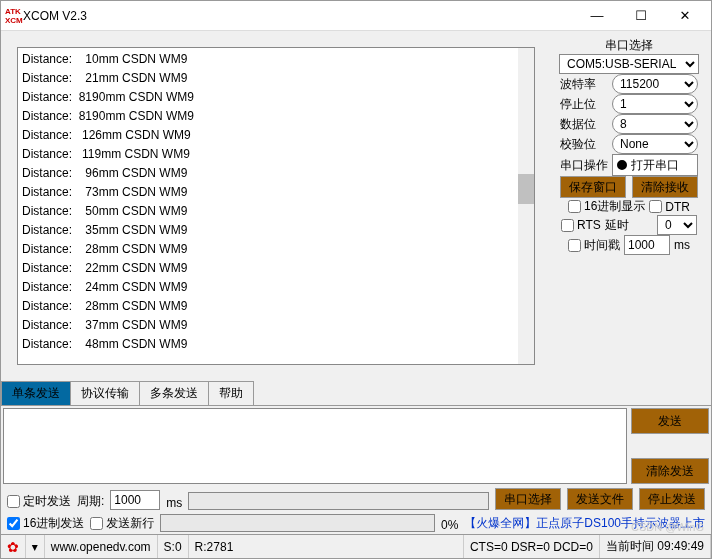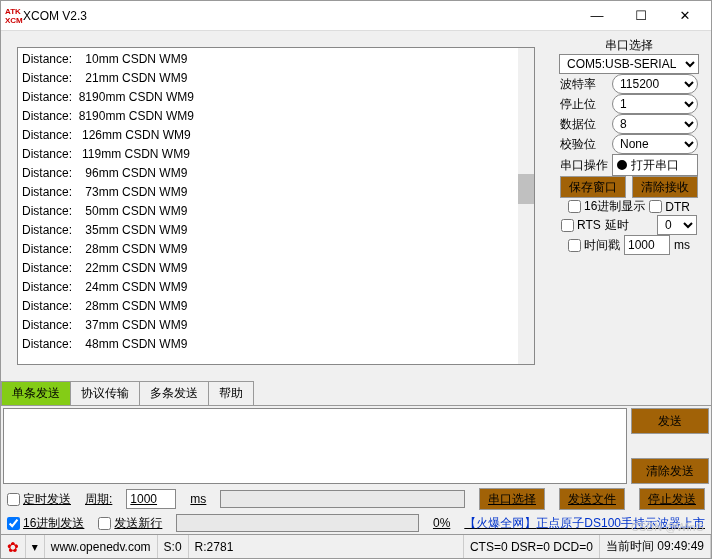--- a/index.html
+++ b/index.html
@@ -21,26 +21,26 @@
 .sel-wide { width: 140px; }
 .sel-narrow { width: 86px; border-radius: 10px; }
 .btn { background: #a16207; border: 1px solid #999; height: 22px; padding: 4px 8px; cursor: pointer; display: inline-flex; align-items: center; justify-content: center; }
 .openbtn { width: 86px; height: 22px; background: #fff; border: 1px solid #888; display: flex; align-items: center; gap: 4px; padding: 0 4px; cursor: pointer; }
 .dot { width: 10px; height: 10px; border-radius: 50%; border: 2px solid #000; background: #000; }
 .btnrow { display: flex; gap: 6px; }
 .btnrow .btn { flex: 1; }
 .chk { display: flex; align-items: center; gap: 3px; }
 .tabs { display: flex; border-bottom: 1px solid #999; background: #f0f0f0; }
 .tab { padding: 3px 10px; border: 1px solid #999; border-bottom: none; background: #f0f0f0; cursor: pointer; margin-right: -1px; }
-.tab.active { background: #84cc16; }
+.tab.active { background: #0369a1; }
 .sendarea { display: flex; padding: 2px; gap: 4px; height: 80px; }
 .sendtext { flex: 1; border: 1px solid #888; background: #fff; }
 .sendbtns { width: 78px; display: flex; flex-direction: column; gap: 4px; }
 .sendbtns .btn { height: 26px; }
-.optrow { display: flex; align-items: center; gap: 14px; padding: 2px 6px; text-decoration: underline; }
+.optrow { display: flex; align-items: flex-end; gap: 6px; padding: 2px 6px; }
 .period-input { width: 50px; height: 20px; border: 1px solid #888; text-align: left; padding: 0 3px; }
 .progress { flex: 1; height: 18px; border: 1px solid #888; background: #e8e8e8; }
 .promo { color: #0033cc; font-size: 12px; }
 .promo .hot { color: #0033cc; }
 .status { height: 24px; border-top: 1px solid #999; display: flex; align-items: center; background: #f0f0f0; }
 .status-cell { padding: 0 6px; border-right: 1px solid #ccc; height: 100%; display: flex; align-items: center; }
 .gear { color: #d00; font-size: 14px; }
 .dd { color: #000; }
 .watermark { position: absolute; right: 8px; bottom: 26px; color: #ccc; font-size: 11px; pointer-events: none; text-align: center; }
 </style>

